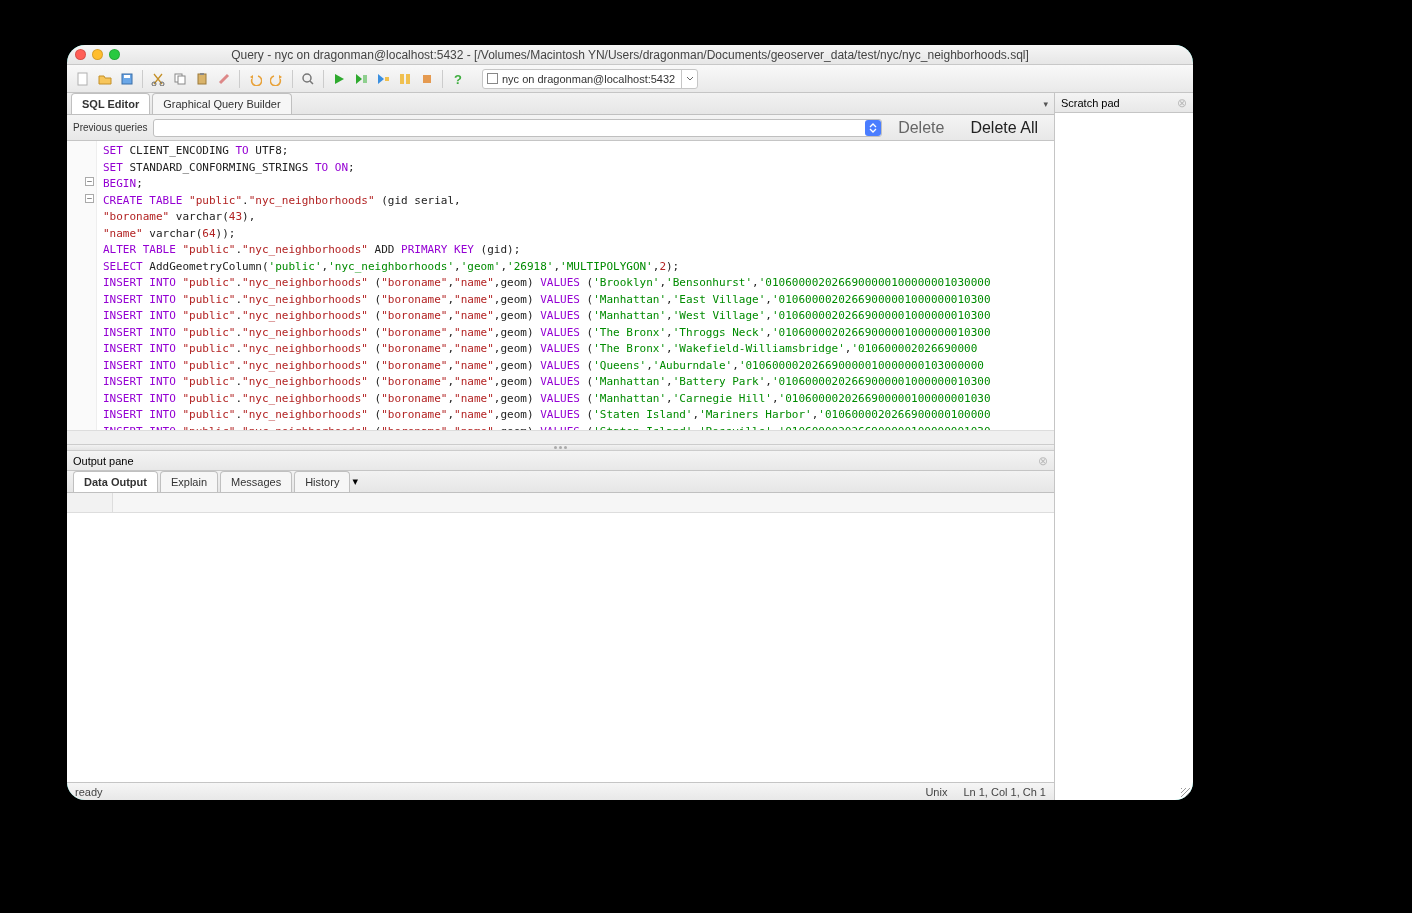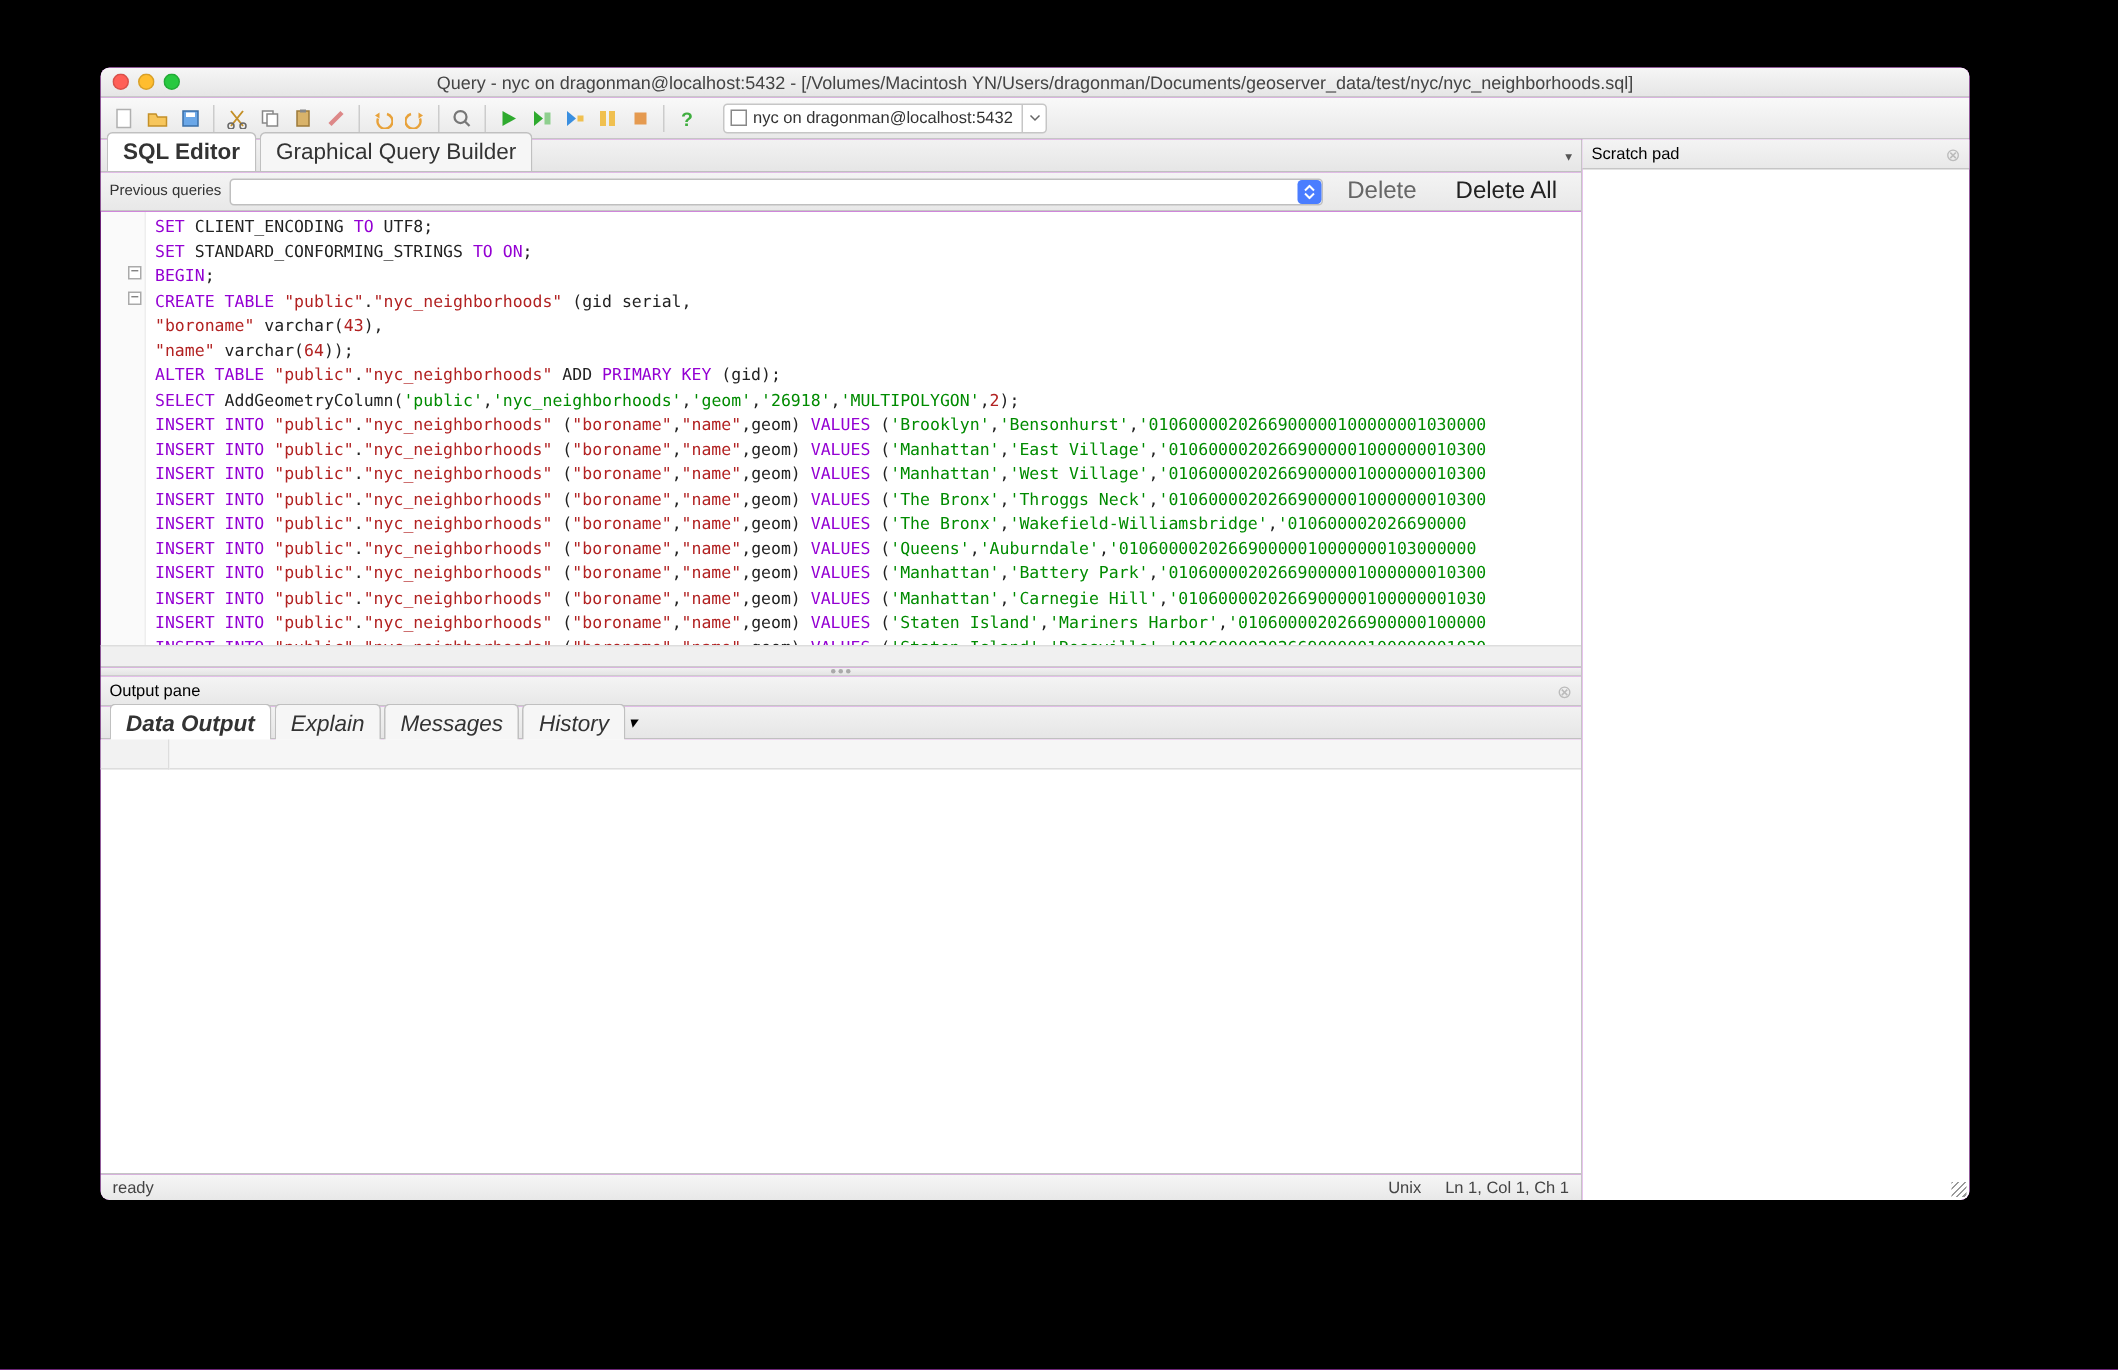--- a/index.html
+++ b/index.html
@@ -1,56 +1,56 @@
 <!DOCTYPE html>
 <html><head>
 <meta charset="utf-8">
 <style>
   * { box-sizing: border-box; margin: 0; padding: 0; }
   body { background: #000; font-family: -apple-system, "Lucida Grande", sans-serif; font-size: 11px; width: 1412px; height: 913px; position: relative; }
   .window {
-    position: absolute; left: 67px; top: 45px; width: 1246px; height: 755px;
-    background: #d946ef; border-radius: 6px; box-shadow: 0 10px 40px rgba(0,0,0,.5);
+    position: absolute; left: 67px; top: 45px; width: 1126px; height: 755px;
+    background: #14b8a6; border-radius: 18px; box-shadow: 0 10px 40px rgba(0,0,0,.5);
     display: flex; flex-direction: column; overflow: hidden;
   }
   .titlebar { height: 20px; background: linear-gradient(#f6f6f6,#e6e6e6); border-bottom:1px solid #c8c8c8; display:flex; align-items:center; padding:0 8px; position:relative; }
   .traffic { display:flex; gap:6px; }
   .tl { width:11px; height:11px; border-radius:50%; border:1px solid rgba(0,0,0,.15); }
   .tl.r{background:#ff5f57}.tl.y{background:#ffbd2e}.tl.g{background:#28c940}
   .titletext { position:absolute; left:0; right:0; text-align:center; font-size:12px; color:#444; pointer-events:none; }
   .toolbar { height:28px; background:linear-gradient(#f9f9f9,#e9e9e9); border-bottom:1px solid #c5c5c5; display:flex; align-items:center; padding:0 6px; gap:2px; }
   .tbtn { width:20px; height:20px; display:flex; align-items:center; justify-content:center; border-radius:3px; cursor:pointer; }
   .tsep { width:1px; height:18px; background:#ccc; margin:0 3px; }
   .combo { margin-left:12px; display:flex; align-items:center; border:1px solid #c6c6c6; border-radius:3px; background:#fff; height:20px; }
   .combo .cb { width:11px; height:11px; border:1px solid #888; margin:0 4px; }
   .combo .ctext { font-size:11px; padding-right:6px; color:#333; }
   .combo .cdrop { width:16px; height:18px; border-left:1px solid #c6c6c6; display:flex; align-items:center; justify-content:center; }
   .body { flex:1; display:flex; min-height:0; }
   .main { width:988px; display:flex; flex-direction:column; border-right:1px solid #c5c5c5; min-height:0; }
   .tabs { height:22px; display:flex; align-items:flex-end; background:linear-gradient(#f2f2f2,#e6e6e6); border-bottom:1px solid #c0c0c0; padding-left:4px; }
-  .tab { padding:4px 10px; border:1px solid #c0c0c0; border-bottom:none; background:#f6f6f6; border-top-left-radius:4px; border-top-right-radius:4px; font-size:15px; color:#333; margin-right:2px; cursor:pointer; }
+  .tab { padding:4px 10px; border:1px solid #c0c0c0; border-bottom:none; background:#f6f6f6; border-top-left-radius:4px; border-top-right-radius:4px; font-size:11px; color:#333; margin-right:2px; cursor:pointer; }
   .tab.active { background:#fff; font-weight:600; }
   .tabs .menuarrow { margin-left:auto; margin-right:6px; font-size:9px; color:#555; align-self:center; }
   .prevbar { height:26px; background:linear-gradient(#f4f4f4,#e8e8e8); border-bottom:1px solid #c5c5c5; display:flex; align-items:center; padding:0 6px; gap:6px; }
   .prevbar .lbl { font-size:10px; color:#333; }
   .prevbar .drop { flex:1; height:18px; background:#fff; border:1px solid #bfbfbf; border-radius:3px; display:flex; align-items:center; }
   .prevbar .drop .chev { margin-left:auto; width:16px; height:16px; background:#4a7dff; border-radius:3px; display:flex; align-items:center; justify-content:center; color:#fff; font-size:9px; }
   .prevbar .btn { padding:2px 10px; font-size:16px; color:#666; cursor:pointer; }
   .prevbar .btn.enabled{color:#222}
   .editor { flex:1; background:#fff; overflow:auto; position:relative; font-family: Menlo, Consolas, monospace; font-size:11px; line-height:16.5px; display:flex; min-height:0; }
   .gutter { width:30px; background:#fafafa; border-right:1px solid #eee; flex-shrink:0; position:relative; }
   .fold { position:absolute; left:18px; font-size:9px; color:#666; border:1px solid #aaa; width:9px; height:9px; line-height:7px; text-align:center; background:#fff; }
   .code { padding:2px 4px 2px 6px; white-space:pre; color:#222; }
   .kw{color:#9400d3}.str{color:#008b00}.num{color:#b22222}.id{color:#b22222}
   .hscroll { height:14px; background:#f0f0f0; border-top:1px solid #ddd; }
   .gripper { height:7px; background:linear-gradient(#f2f2f2,#e4e4e4); border-top:1px solid #ccc; border-bottom:1px solid #ccc; display:flex; align-items:center; justify-content:center; }
   .gripper .dot{width:3px;height:3px;background:#aaa;border-radius:50%;margin:0 1px}
   .outhdr { height:20px; background:linear-gradient(#f4f4f4,#e8e8e8); display:flex; align-items:center; padding:0 6px; border-bottom:1px solid #c5c5c5;gap:46px; }
   .outhdr .closebox{margin-left:auto;color:#bbb;font-size:12px;cursor:pointer}
-  .otabs { height:22px; background:linear-gradient(#f2f2f2,#e6e6e6); border-bottom:1px solid #c0c0c0; display:flex; align-items:center; padding-left:6px;font-style:italic; }
+  .otabs { height:22px; background:linear-gradient(#f2f2f2,#e6e6e6); border-bottom:1px solid #c0c0c0; display:flex; align-items:center; padding-left:6px; }
   .outgrid { flex:1; background:#fff; display:flex; min-height:160px; }
   .outgrid .ghead { width:46px; background:#f2f2f2; border-right:1px solid #ddd; border-bottom:1px solid #ddd; height:20px; }
   .outgrid .gbody { flex:1; }
   .outgrid .gtophead { height:20px; border-bottom:1px solid #ddd; background:#f6f6f6; }
   .statusbar { height:18px; background:linear-gradient(#f6f6f6,#e8e8e8); border-top:1px solid #c5c5c5; display:flex; align-items:center; padding:0 8px; font-size:11px; color:#444; }
   .statusbar .right{margin-left:auto; display:flex; gap:16px}
   .scratch { flex:1; display:flex; flex-direction:column; background:#fff;gap:40px; }
   .scratch .shdr { height:20px; background:linear-gradient(#f4f4f4,#e8e8e8); border-bottom:1px solid #c5c5c5; display:flex; align-items:center; padding:0 6px; }
   .scratch .shdr .closebox{margin-left:auto;color:#bbb;font-size:12px}
   .resize-grip { position:absolute; right:2px; bottom:2px; width:12px; height:12px; }

